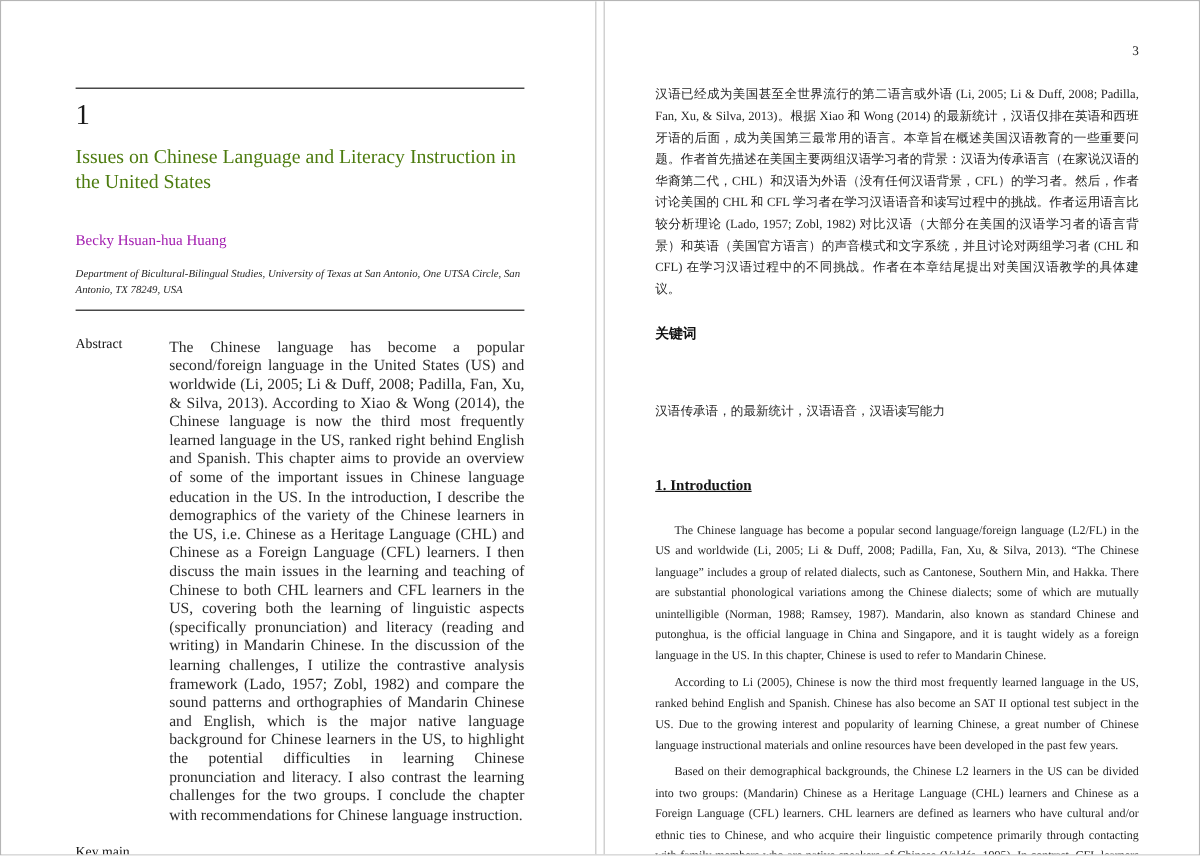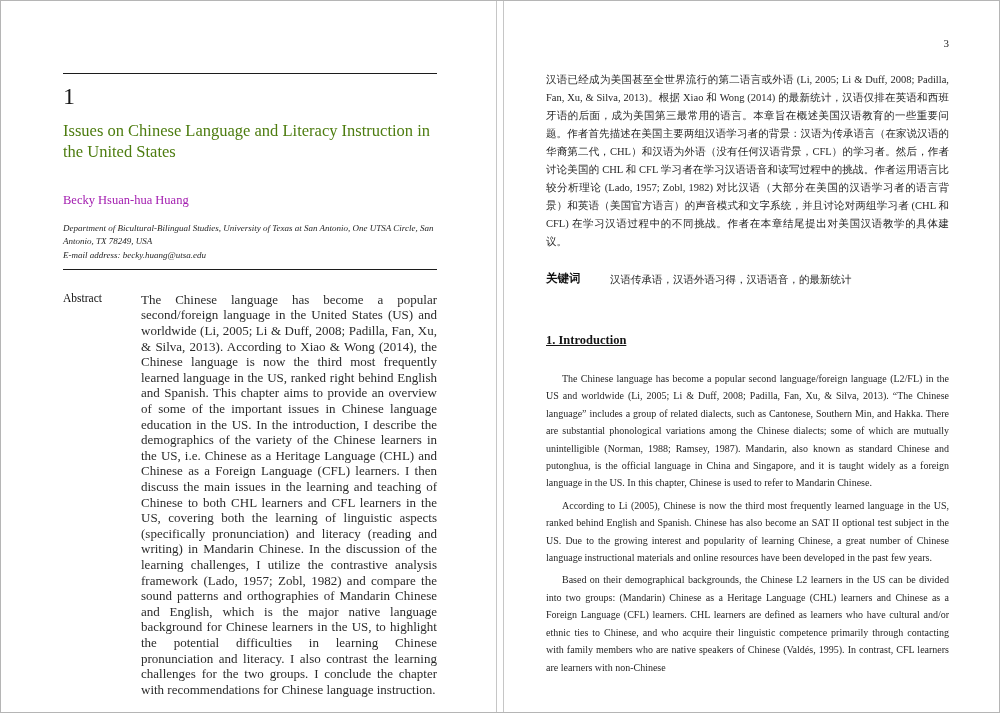--- a/index.html
+++ b/index.html
@@ -65,21 +65,21 @@
     line-height: 15.6px;
     text-align: justify;
     color: #2b2b2b;
   }
 
   
   .right-content { padding: 0 50px 0 42px; }
   .page-number { margin-top: 36px; text-align: right; font-size: 11px; color: #222222; }
   .cjk-row { display: flex; }
   .cjk-abstract-row { margin-top: 22px; }
-  .cjk-keywords-row { margin-top: 20px; }
+  .cjk-keywords-row { margin-top: 20px; flex-direction: column; }
   .cjk-label {
     flex: 0 0 64px;
     font-size: 11.5px;
     font-weight: 600;
     color: #111111;
     white-space: nowrap;
   }
   .cjk-text {
     flex: 1;
     font-size: 10.5px;
@@ -115,21 +115,20 @@
       <div class="rule rule-top"></div>
 
       <div class="chapter-number">1</div>
 
       <h1 class="chapter-title">Issues on Chinese Language and Literacy Instruction in the United States</h1>
 
       <div class="author">Becky Hsuan-hua Huang</div>
 
       <div class="affiliation">Department of Bicultural-Bilingual Studies, University of Texas at San Antonio, One UTSA Circle, San Antonio, TX 78249, USA</div>
 
-      <div class="email">E-mail address: becky.huang@utsa.edu</div>
 
       <div class="rule rule-mid"></div>
 
       <div class="label-row abstract-row">
         <div class="row-label">Abstract</div>
         <div class="row-text">The Chinese language has become a popular second/foreign language in the United States (US) and worldwide (Li, 2005; Li &amp; Duff, 2008; Padilla, Fan, Xu, &amp; Silva, 2013). According to Xiao &amp; Wong (2014), the Chinese language is now the third most frequently learned language in the US, ranked right behind English and Spanish. This chapter aims to provide an overview of some of the important issues in Chinese language education in the US. In the introduction, I describe the demographics of the variety of the Chinese learners in the US, i.e. Chinese as a Heritage Language (CHL) and Chinese as a Foreign Language (CFL) learners. I then discuss the main issues in the learning and teaching of Chinese to both CHL learners and CFL learners in the US, covering both the learning of linguistic aspects (specifically pronunciation) and literacy (reading and writing) in Mandarin Chinese. In the discussion of the learning challenges, I utilize the contrastive analysis framework (Lado, 1957; Zobl, 1982) and compare the sound patterns and orthographies of Mandarin Chinese and English, which is the major native language background for Chinese learners in the US, to highlight the potential difficulties in learning Chinese pronunciation and literacy. I also contrast the learning challenges for the two groups. I conclude the chapter with recommendations for Chinese language instruction.</div>
       </div>
 
       <div class="label-row keywords-row">
         <div class="row-label">Key main</div>
@@ -144,21 +143,21 @@
     <div class="right-content">
 
       <div class="page-number">3</div>
 
       <div class="cjk-row cjk-abstract-row">
         <div class="cjk-text">汉语已经成为美国甚至全世界流行的第二语言或外语 (Li, 2005; Li &amp; Duff, 2008; Padilla, Fan, Xu, &amp; Silva, 2013)。根据 Xiao 和 Wong (2014) 的最新统计，汉语仅排在英语和西班牙语的后面，成为美国第三最常用的语言。本章旨在概述美国汉语教育的一些重要问题。作者首先描述在美国主要两组汉语学习者的背景：汉语为传承语言（在家说汉语的华裔第二代，CHL）和汉语为外语（没有任何汉语背景，CFL）的学习者。然后，作者讨论美国的 CHL 和 CFL 学习者在学习汉语语音和读写过程中的挑战。作者运用语言比较分析理论 (Lado, 1957; Zobl, 1982) 对比汉语（大部分在美国的汉语学习者的语言背景）和英语（美国官方语言）的声音模式和文字系统，并且讨论对两组学习者 (CHL 和 CFL) 在学习汉语过程中的不同挑战。作者在本章结尾提出对美国汉语教学的具体建议。</div>
       </div>
 
       <div class="cjk-row cjk-keywords-row">
         <div class="cjk-label">关键词</div>
-        <div class="cjk-text">汉语传承语，汉语外语习得，汉语语音，的最新统计</div>
+        <div class="cjk-text">汉语传承语，的最新统计，汉语语音，汉语读写能力</div>
       </div>
 
       <h2 class="section-heading">1. Introduction</h2>
 
       <div class="body-copy">
         <p class="body-para">The Chinese language has become a popular second language/foreign language (L2/FL) in the US and worldwide (Li, 2005; Li &amp; Duff, 2008; Padilla, Fan, Xu, &amp; Silva, 2013). “The Chinese language” includes a group of related dialects, such as Cantonese, Southern Min, and Hakka. There are substantial phonological variations among the Chinese dialects; some of which are mutually unintelligible (Norman, 1988; Ramsey, 1987). Mandarin, also known as standard Chinese and putonghua, is the official language in China and Singapore, and it is taught widely as a foreign language in the US. In this chapter, Chinese is used to refer to Mandarin Chinese.</p>
         <p class="body-para">According to Li (2005), Chinese is now the third most frequently learned language in the US, ranked behind English and Spanish. Chinese has also become an SAT II optional test subject in the US. Due to the growing interest and popularity of learning Chinese, a great number of Chinese language instructional materials and online resources have been developed in the past few years.</p>
         <p class="body-para">Based on their demographical backgrounds, the Chinese L2 learners in the US can be divided into two groups: (Mandarin) Chinese as a Heritage Language (CHL) learners and Chinese as a Foreign Language (CFL) learners. CHL learners are defined as learners who have cultural and/or ethnic ties to Chinese, and who acquire their linguistic competence primarily through contacting with family members who are native speakers of Chinese (Valdés, 1995). In contrast, CFL learners are learners with non-Chinese</p>
       </div>
 

